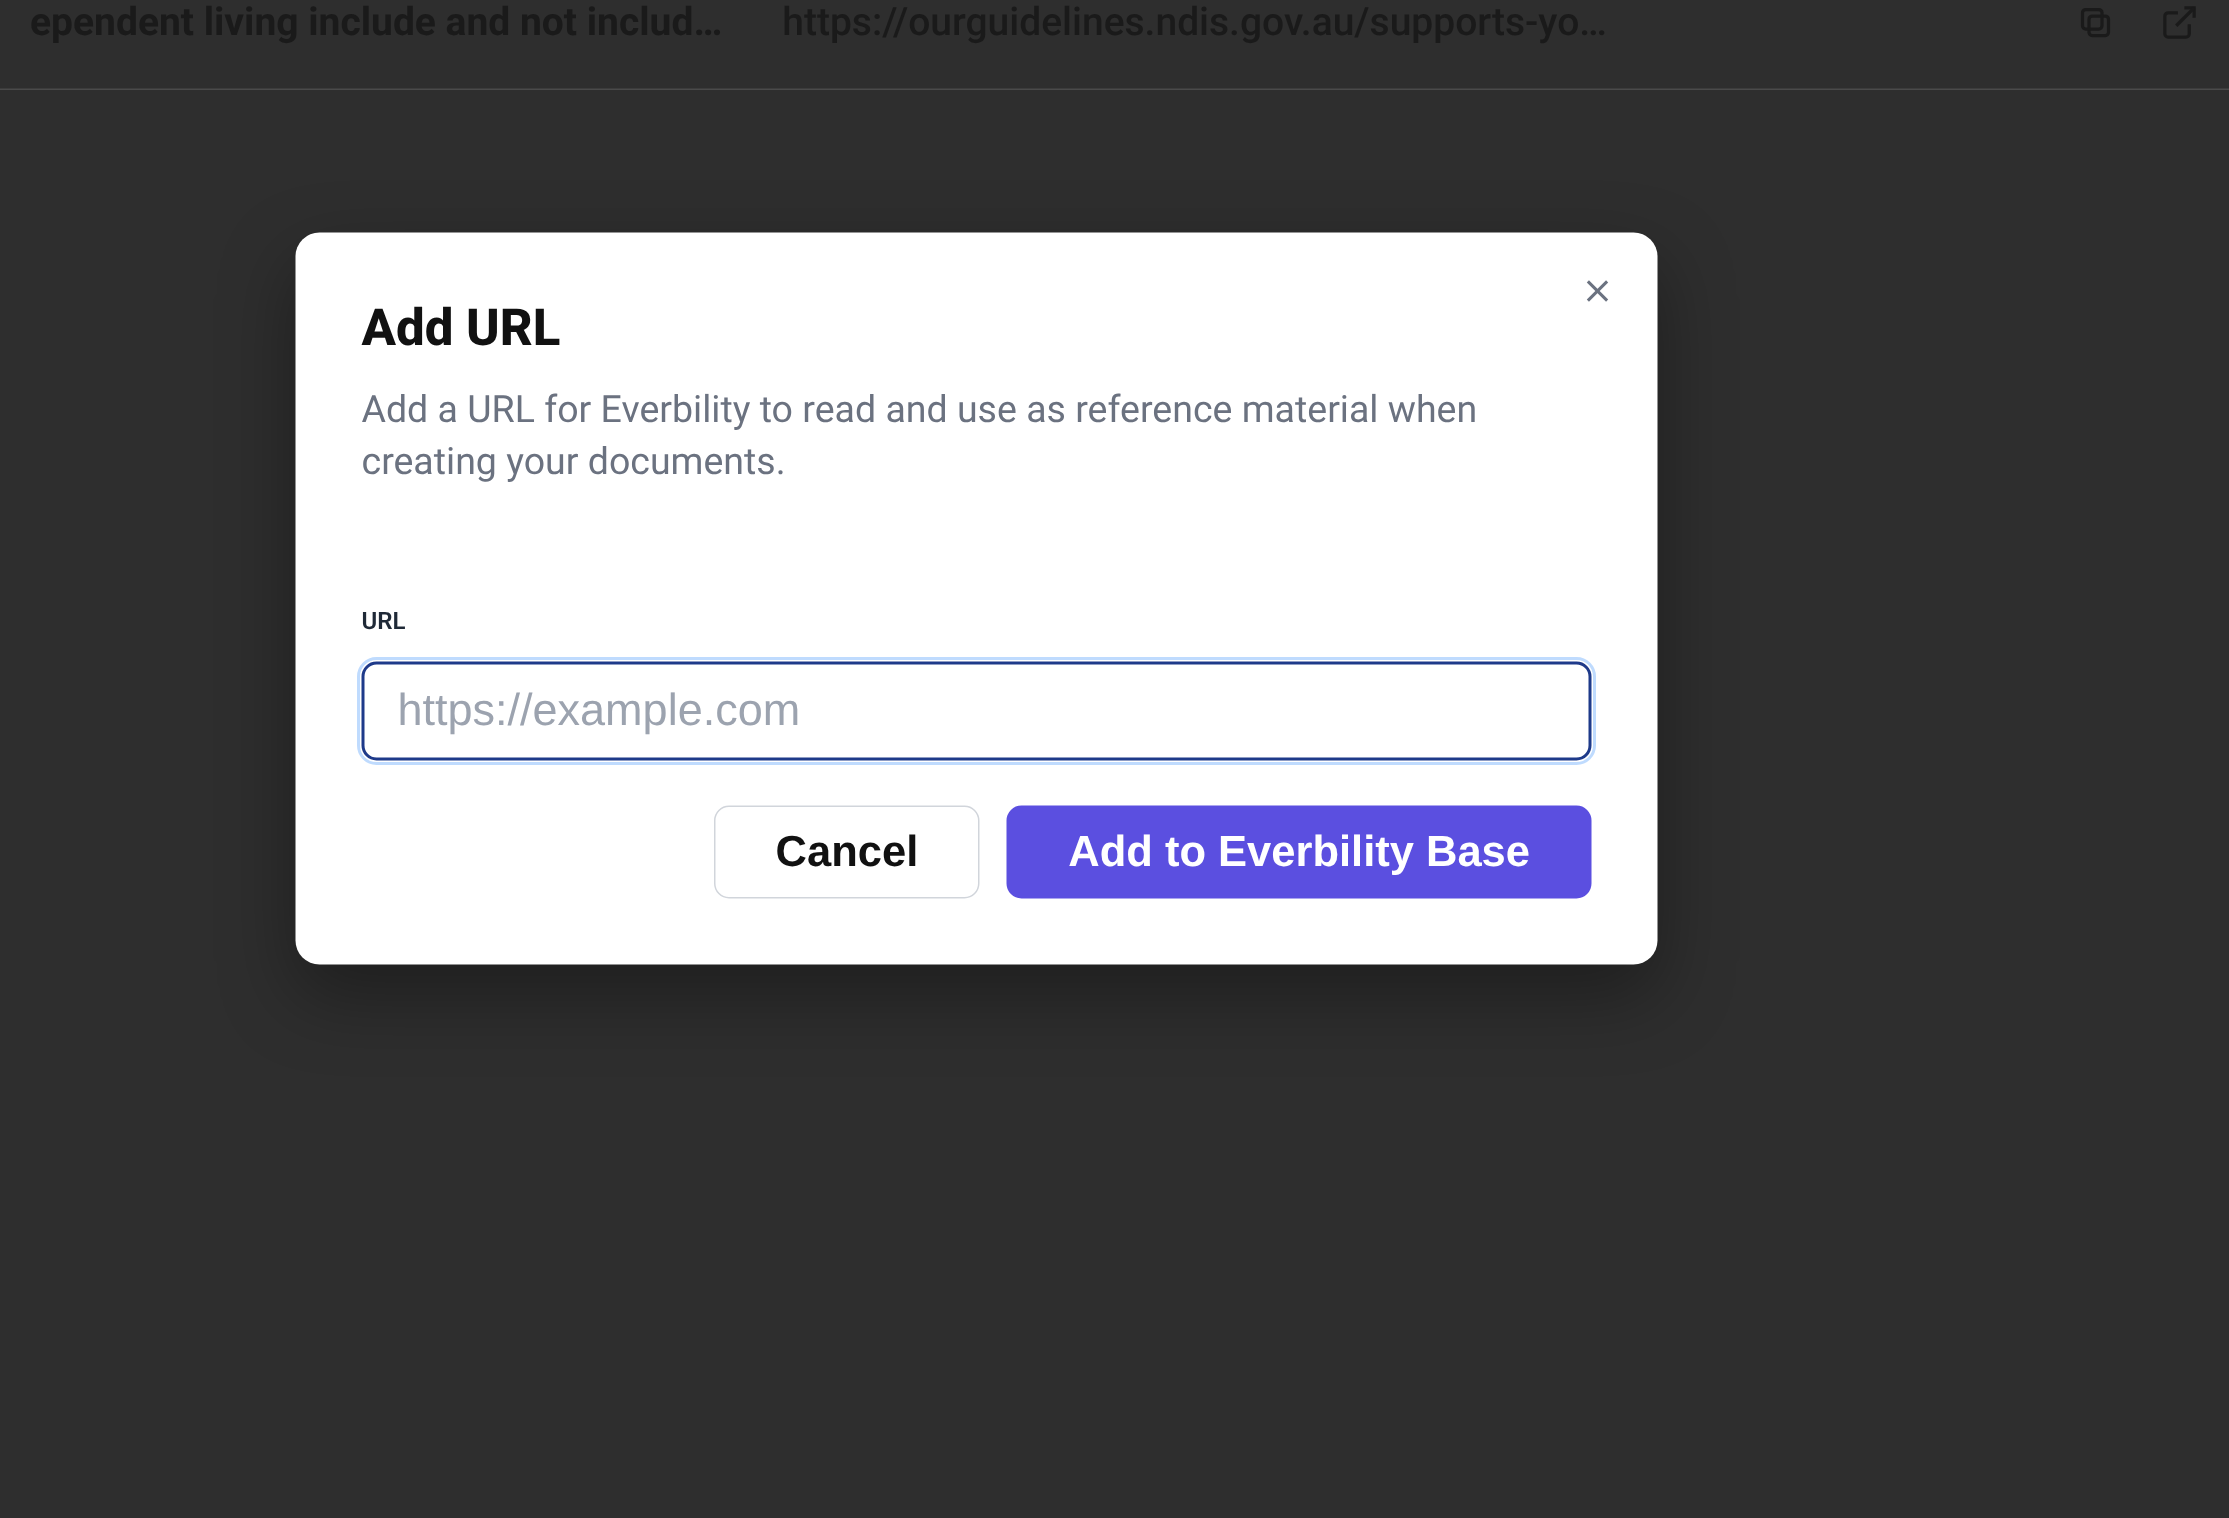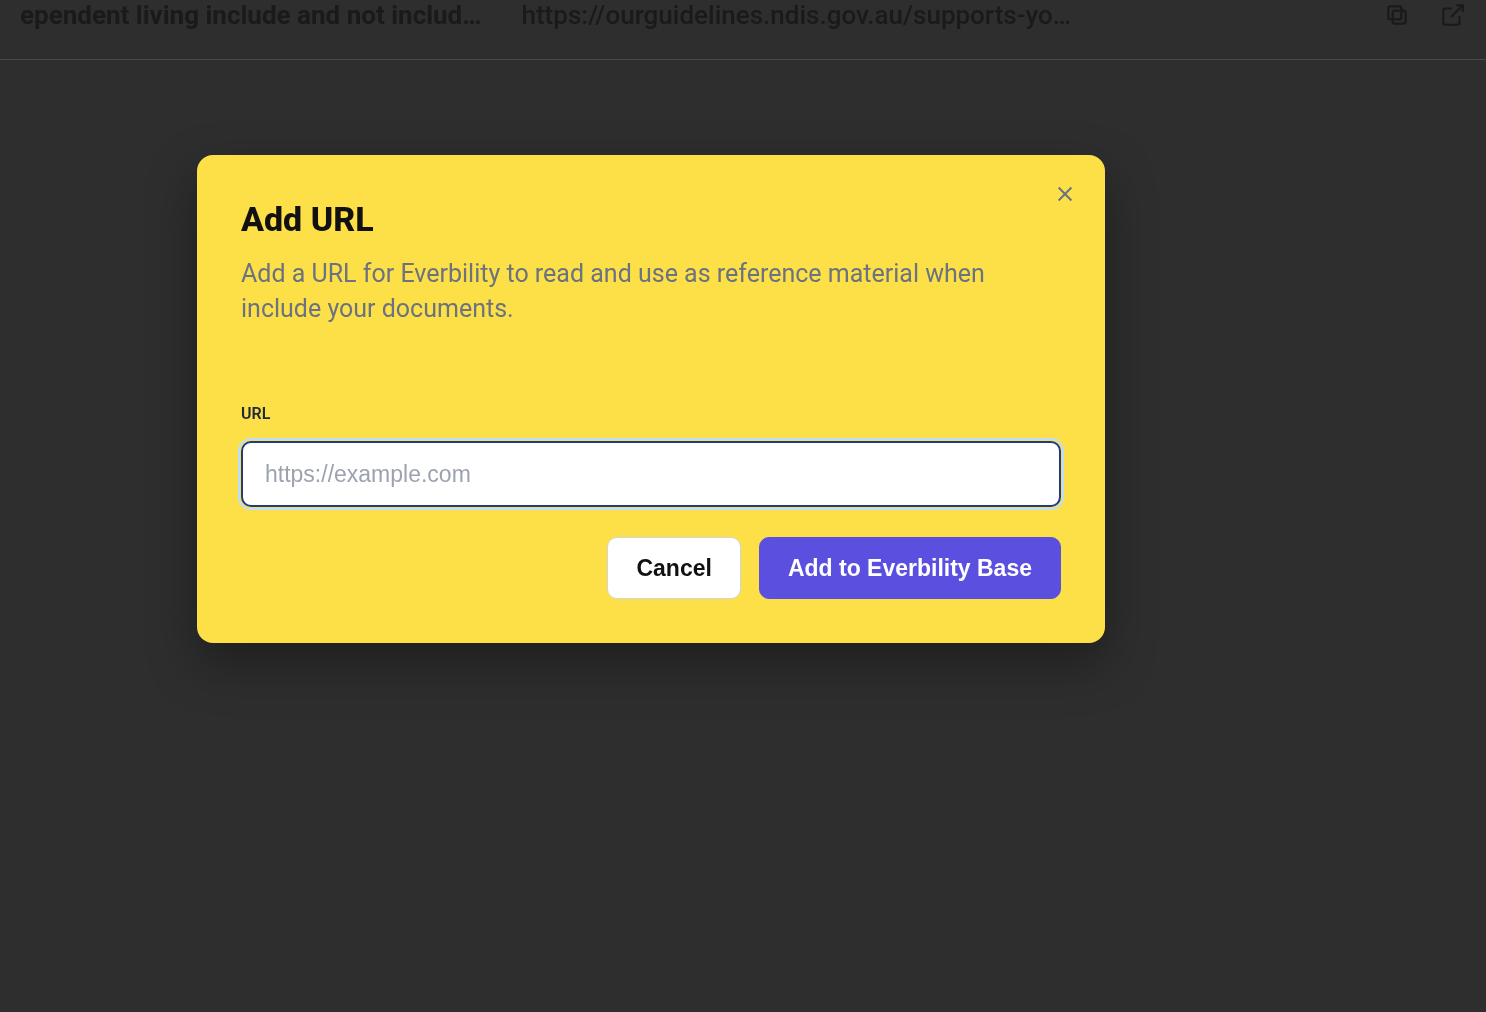--- a/index.html
+++ b/index.html
@@ -59,21 +59,21 @@
     .overlay {
       position: absolute;
       inset: 0;
       background: rgba(0,0,0,0.0);
     }
     .modal {
       position: absolute;
       top: 155px;
       left: 197px;
       width: 908px;
-      background: #fde047;
+      background: #ffffff;
       border-radius: 16px;
       box-shadow: 0 20px 50px rgba(0,0,0,0.35);
       padding: 44px 44px 44px 44px;
     }
     .modal-close {
       position: absolute;
       top: 22px;
       right: 22px;
       width: 36px;
       height: 36px;
@@ -110,39 +110,39 @@
       color: #1f2937;
       margin-bottom: 18px;
     }
     .url-input {
       width: 100%;
       height: 66px;
       border: 2px solid #1e3a8a;
       border-radius: 10px;
       outline: 2px solid #bfdbfe;
       outline-offset: 1px;
-      font-size: 23px;
+      font-size: 30px;
       padding: 0 22px;
       color: #111111;
     }
     .url-input::placeholder {
       color: #9ca3af;
     }
     .modal-actions {
       display: flex;
       justify-content: flex-end;
       gap: 18px;
       margin-top: 30px;
     }
     .btn {
       height: 62px;
       border-radius: 10px;
-      font-size: 23px;
+      font-size: 29px;
       font-weight: 600;
-      padding: 0 28px;
+      padding: 0 40px;
       cursor: pointer;
       display: inline-flex;
       align-items: center;
       justify-content: center;
     }
     .btn-secondary {
       background: #ffffff;
       border: 1px solid #d1d5db;
       color: #111111;
     }
@@ -181,21 +181,21 @@
   <button class="modal-close">
     <span>
       <svg viewBox="0 0 24 24" fill="none">
           <line x1="5" y1="5" x2="19" y2="19"></line>
           <line x1="19" y1="5" x2="5" y2="19"></line>
         </svg>
     </span>
   </button>
 
   <h2 class="modal-title">Add URL</h2>
-  <p class="modal-description">Add a URL for Everbility to read and use as reference material when include your documents.</p>
+  <p class="modal-description">Add a URL for Everbility to read and use as reference material when creating your documents.</p>
 
   <div class="field-label">URL</div>
   <input type="text" class="url-input" autofocus="" placeholder="https://example.com" style="">
 
   <div class="modal-actions">
     <button class="btn btn-secondary">Cancel</button>
     <button class="btn btn-primary">Add to Everbility Base</button>
   </div>
 </div>
 

